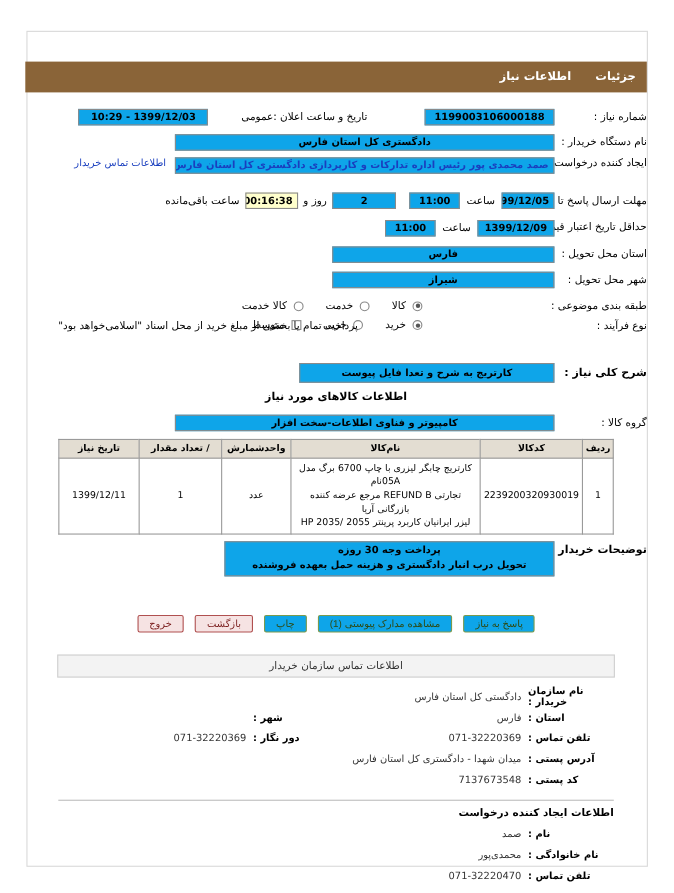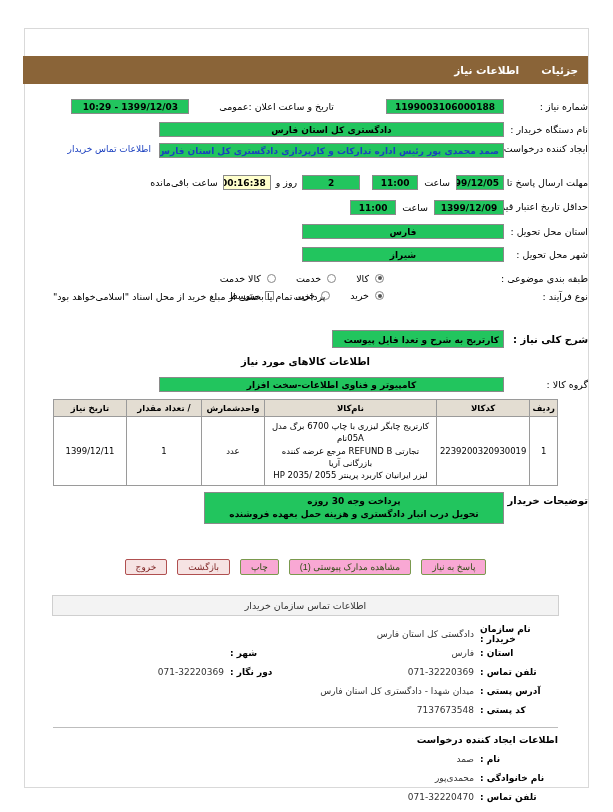--- a/index.html
+++ b/index.html
@@ -14,21 +14,21 @@
 
   
   .hdr{position:absolute;right:0;top:27px;width:565px;height:28px;background:#8a6438;}
   .hdr .tabs{position:absolute;right:10px;top:0;height:28px;display:flex;align-items:center;gap:22px;color:#fff;font-size:10.5px;font-weight:bold;}
   .hdr .tab{cursor:pointer;}
 
   
   .form{position:absolute;right:0;top:66px;width:565px;}
   .row{display:flex;align-items:center;height:23px;}
   .lbl{width:78px;text-align:right;padding-left:6px;font-size:9.5px;white-space:nowrap;color:#000;}
-  .box{border:1px solid #8a8a8a;background:#22c55e;height:15px;line-height:15px;font-size:9px;padding:0 4px;box-sizing:border-box;overflow:hidden;white-space:nowrap;}
+  .box{border:1px solid #8a8a8a;background:#0ea5e9;height:15px;line-height:15px;font-size:9px;padding:0 4px;box-sizing:border-box;overflow:hidden;white-space:nowrap;}
   .bold{font-weight:bold;}
   .center{text-align:center;}
   .blue{color:#1a3fbf;}
   .linkblue{color:#1a3fbf;text-decoration:none;font-size:9px;}
   .inline{display:flex;align-items:center;gap:6px;}
   .minilbl{font-size:9.5px;white-space:nowrap;}
 
   
   .radio{width:9px;height:9px;border:1px solid #888;border-radius:50%;display:inline-block;background:#fff;position:relative;box-sizing:border-box;}
   .radio.on::after{content:"";position:absolute;left:1.5px;top:1.5px;width:4px;height:4px;border-radius:50%;background:#555;}
@@ -38,21 +38,21 @@
   .sect{font-size:10px;font-weight:bold;white-space:nowrap;}
 
   
   table.goods{border-collapse:collapse;width:505px;font-size:8.5px;}
   table.goods th{background:#e3ddd2;border:1px solid #9a9a9a;font-weight:bold;padding:3px 2px;text-align:center;font-size:8.5px;}
   table.goods td{border:1px solid #9a9a9a;padding:3px 3px;text-align:center;vertical-align:middle;}
   td.name{text-align:right;line-height:1.45;}
 
   
   .btnrow{position:absolute;right:0;top:530px;width:565px;display:flex;justify-content:center;align-items:center;gap:10px;}
-  .btn{border:1px solid #7a9a4e;background:#f9a8d4;color:#2e4a12;font-size:9px;padding:2px 10px;border-radius:2px;cursor:pointer;white-space:nowrap;}
+  .btn{border:1px solid #7a9a4e;background:#0ea5e9;color:#2e4a12;font-size:9px;padding:2px 10px;border-radius:2px;cursor:pointer;white-space:nowrap;}
   .btn.red{border:1px solid #b05050;background:#f6e3e3;color:#7a1d1d;}
 
   
   .contact{position:absolute;right:0;top:566px;width:565px;}
   .contact .title{width:505px;margin:0 auto;border:1px solid #cfcfcf;background:#f3f3f3;text-align:center;font-size:9.5px;font-weight:normal;padding:4px 0;color:#333;}
   .kv{display:flex;align-items:center;height:19px;font-size:9px;}
   .kv .k{width:78px;text-align:left;padding-left:6px;color:#000;font-weight:bold;}
   .kv .v{color:#333;}
   .hr{width:505px;margin:8px auto 6px auto;border-top:1px solid #bdbdbd;}
   .smalltitle{font-size:9.5px;font-weight:bold;}
@@ -142,21 +142,21 @@
             <span class="minilbl">جزیی</span>
             <span class="chk" style="margin-right:14px;"></span>
             <span class="minilbl">متوسط</span>
           </div>
         </div>
         <div class="minilbl" style="position:absolute;left:30px;margin-top:1px;">پرداخت تمام یا بخشی از مبلغ خرید از محل اسناد "اسلامی‌خواهد بود"</div>
       </div>
 
       <div class="row" style="height:30px;margin-top:4px;">
         <div class="lbl sect">شرح کلی نیاز :</div>
-        <div class="box center bold" style="width:172px;height:18px;line-height:18px;text-align:right;">کارتریج به شرح و تعدا فایل پیوست</div>
+        <div class="box center bold" style="width:232px;height:18px;line-height:18px;">کارتریج به شرح و تعدا فایل پیوست</div>
       </div>
 
       <div style="text-align:center;margin-top:2px;">
         <span class="sect">اطلاعات کالاهای مورد نیاز</span>
       </div>
 
       <div class="row" style="height:26px;margin-top:4px;">
         <div class="lbl">گروه کالا :</div>
         <div class="box center bold" style="width:345px;">کامپیوتر و فناوی اطلاعات-سخت افزار</div>
       </div>

